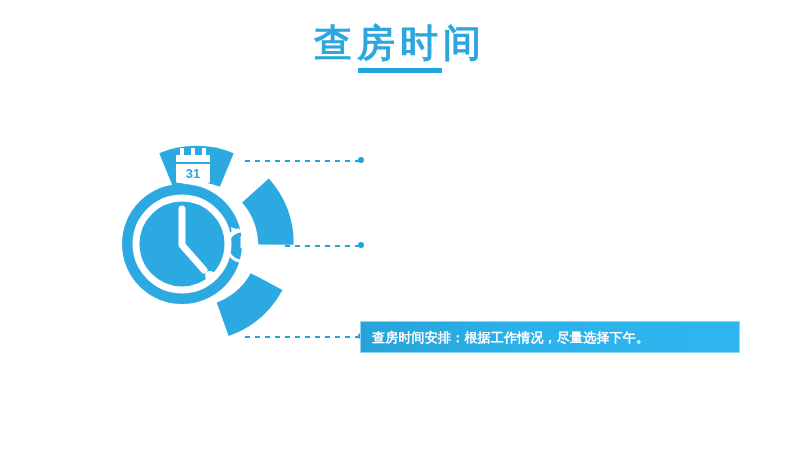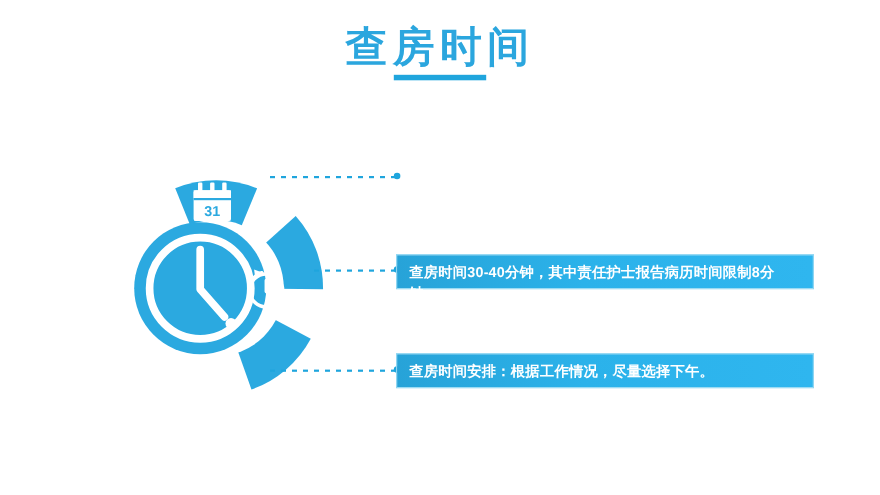--- a/index.html
+++ b/index.html
@@ -46,21 +46,21 @@
     top: 68px;
     width: 84px;
     height: 5px;
     background: #1fa5dd;
   }
 
   
   #graphic {
     position: absolute;
     left: 100px;
-    top: 146px;
+    top: 128px;
     width: 200px;
     height: 232px;
   }
   #graphic svg {
     display: block;
   }
 
   
   .connector {
     position: absolute;
@@ -182,17 +182,16 @@
   <div class="connector" id="conn-1"></div>
   <div class="connector-dot" id="dot-1"></div>
 
   <div class="connector" id="conn-2"></div>
   <div class="connector-dot" id="dot-2"></div>
 
   <div class="connector" id="conn-3"></div>
   <div class="connector-dot" id="dot-3"></div>
 
 
-  <div class="text-box" id="box-2">查房时间30-40分钟，其中责任护士报告病历时间限制8分钟。</div>
 
   <div class="text-box" id="box-3">查房时间安排：根据工作情况，尽量选择下午。</div>
 
 </div>
 
 </body></html>

